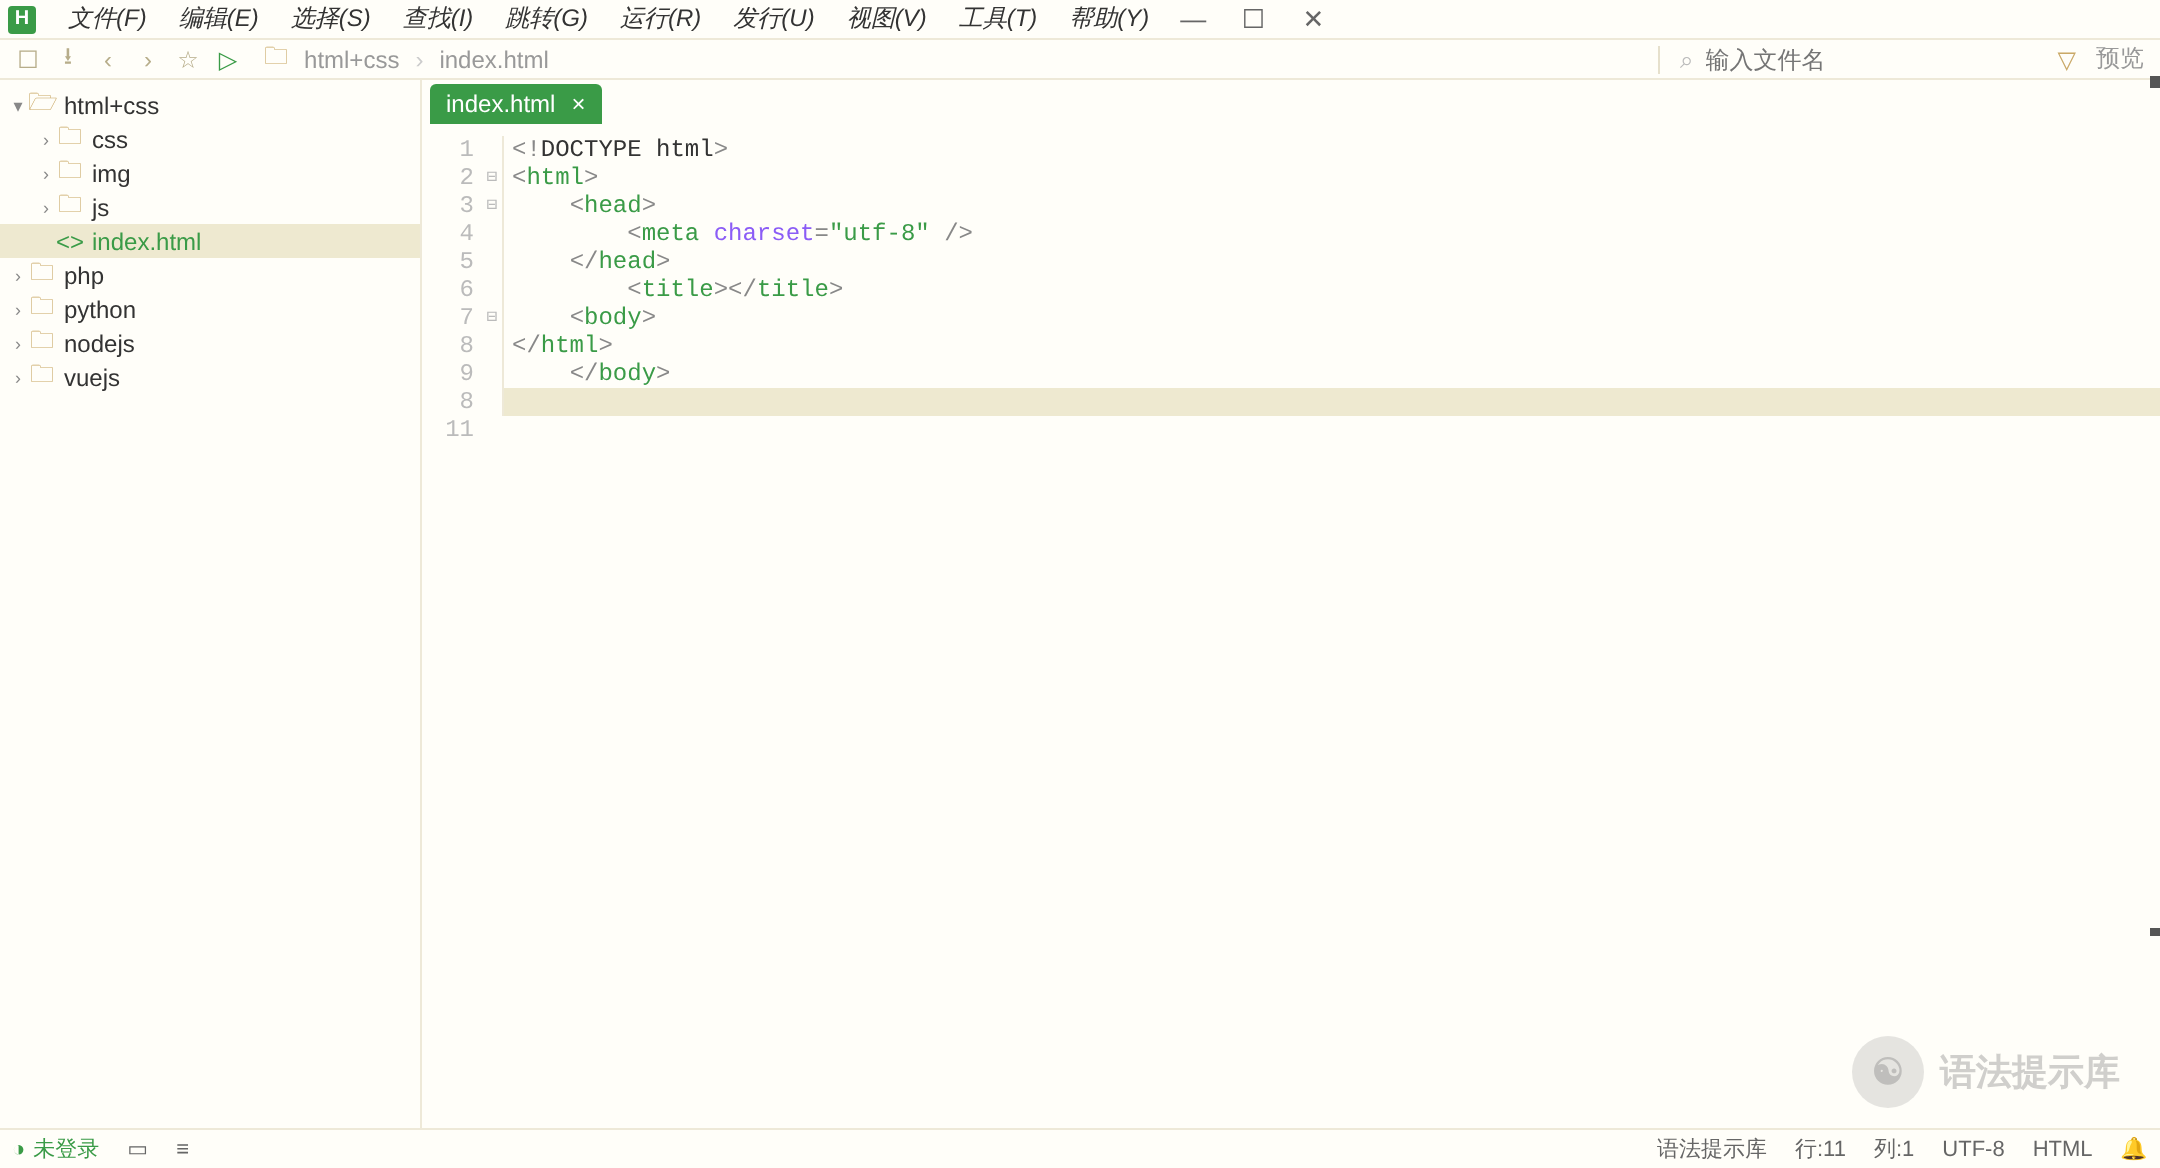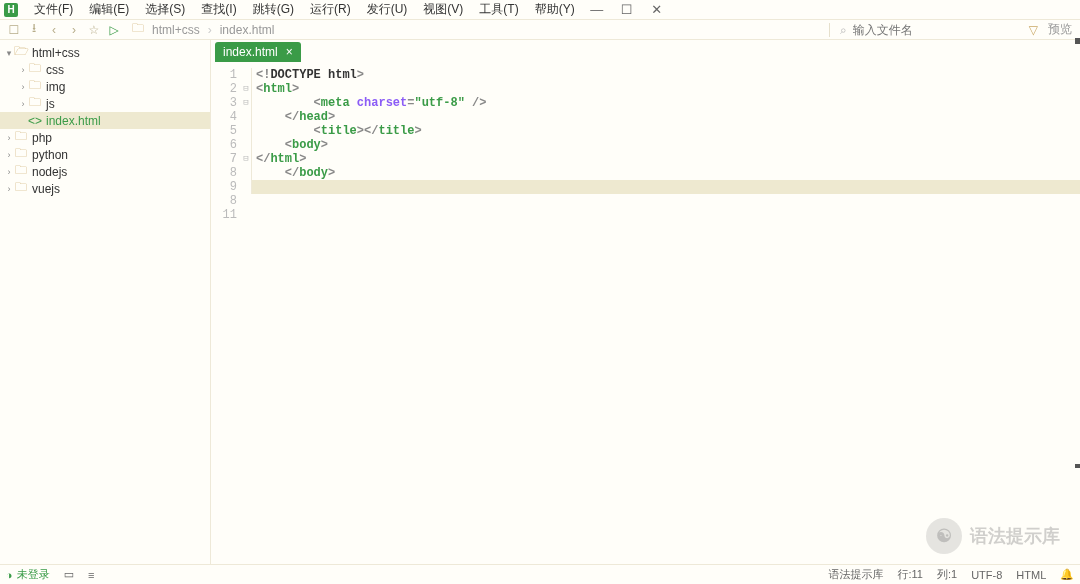--- a/index.html
+++ b/index.html
@@ -36,42 +36,42 @@
   .ind1 { padding-left: 18px; }
   .editorpane { flex: 1; display: flex; flex-direction: column; background: #fffef9; }
   .tabbar { height: 22px; display: flex; align-items: flex-end; padding-left: 4px; }
   .tab { background: #3a9b47; color: #fff; height: 20px; display: flex; align-items: center; padding: 0 8px; border-radius: 3px 3px 0 0; font-size: 12px; gap: 8px; }
   .tab .close { cursor: pointer; font-size: 12px; }
   .editor { flex: 1; display: flex; font-family: Consolas, "Courier New", monospace; font-size: 12px; line-height: 14px; padding-top: 6px; }
   .gutter { width: 30px; text-align: right; color: #bbb; padding-right: 4px; }
   .gutter div { height: 14px; }
   .fold { width: 10px; color: #bbb; }
   .fold div { height: 14px; font-size: 9px; text-align: center; }
-  .codecol { flex: 1; position: relative; font-weight: bold; }
+  .codecol { flex: 1; position: relative; }
   .codeline { height: 14px; white-space: pre; color: #444; padding-left: 4px; border-left: 1px solid #eee9d8; }
   .codeline.current { background: #eee9d0; }
   .tk-tag { color: #3a9b47; }
   .tk-attr { color: #8b5cf6; }
   .tk-str { color: #3a9b47; }
   .tk-punct { color: #888; }
   .tk-text { color: #333; }
   .statusbar { position: absolute; bottom: 0; left: 0; right: 0; height: 20px; display: flex; align-items: center; background: #fffef9; border-top: 1px solid #eee9d8; padding: 0 6px; gap: 14px; font-size: 11px; color: #666; }
   .statusbar .login { color: #3a9b47; display: flex; align-items: center; gap: 4px; }
   .statusbar .spacer { flex: 1; }
   .watermark { position: absolute; right: 20px; bottom: 30px; display: flex; align-items: center; gap: 8px; color: rgba(120,120,120,0.35); font-size: 18px; font-weight: bold; pointer-events: none; }
   .watermark .wm-icon { width: 36px; height: 36px; border-radius: 50%; background: rgba(150,150,150,0.25); display:flex; align-items:center; justify-content:center; font-size:18px; }
   .right-scroll-marks { position: absolute; right: 0; top: 38px; width: 5px; }
   .right-scroll-marks div { width: 5px; height: 6px; background: #555; margin-bottom: 40px; }
 </style>
 </head>
 <body>
 
 <div class="menubar">
   <div class="app-icon">H</div>
-  <div id="menu-items" style="display: flex;">
+  <div id="menu-items" style="display: flex; font-style: italic;">
       <span class="menu-item">文件(F)</span>
       <span class="menu-item">编辑(E)</span>
       <span class="menu-item">选择(S)</span>
       <span class="menu-item">查找(I)</span>
       <span class="menu-item">跳转(G)</span>
       <span class="menu-item">运行(R)</span>
       <span class="menu-item">发行(U)</span>
       <span class="menu-item">视图(V)</span>
       <span class="menu-item">工具(T)</span>
       <span class="menu-item">帮助(Y)</span>
@@ -183,20 +183,21 @@
           <div></div>
           <div>⊟</div>
           <div></div>
           <div></div>
           <div></div>
           <div></div>
         </div>
       <div class="codecol" id="codecol">
           <div class="codeline"><span class="tk-punct">&lt;!</span><span class="tk-text">DOCTYPE html</span><span class="tk-punct">&gt;</span></div>
           <div class="codeline"><span class="tk-punct">&lt;</span><span class="tk-tag">html</span><span class="tk-punct">&gt;</span></div>
+          <div class="codeline">    <span class="tk-punct">&lt;</span><span class="tk-tag">head</span><span class="tk-punct">&gt;</span></div>
           <div class="codeline">        <span class="tk-punct">&lt;</span><span class="tk-tag">meta</span> <span class="tk-attr">charset</span><span class="tk-punct">=</span><span class="tk-str">"utf-8"</span> <span class="tk-punct">/&gt;</span></div>
           <div class="codeline">    <span class="tk-punct">&lt;/</span><span class="tk-tag">head</span><span class="tk-punct">&gt;</span></div>
           <div class="codeline">        <span class="tk-punct">&lt;</span><span class="tk-tag">title</span><span class="tk-punct">&gt;&lt;/</span><span class="tk-tag">title</span><span class="tk-punct">&gt;</span></div>
           <div class="codeline">    <span class="tk-punct">&lt;</span><span class="tk-tag">body</span><span class="tk-punct">&gt;</span></div>
           <div class="codeline"><span class="tk-punct">&lt;/</span><span class="tk-tag">html</span><span class="tk-punct">&gt;</span></div>
           <div class="codeline">    <span class="tk-punct">&lt;/</span><span class="tk-tag">body</span><span class="tk-punct">&gt;</span></div>
           <div class="codeline current"></div>
         </div>
     </div>
   </div>

